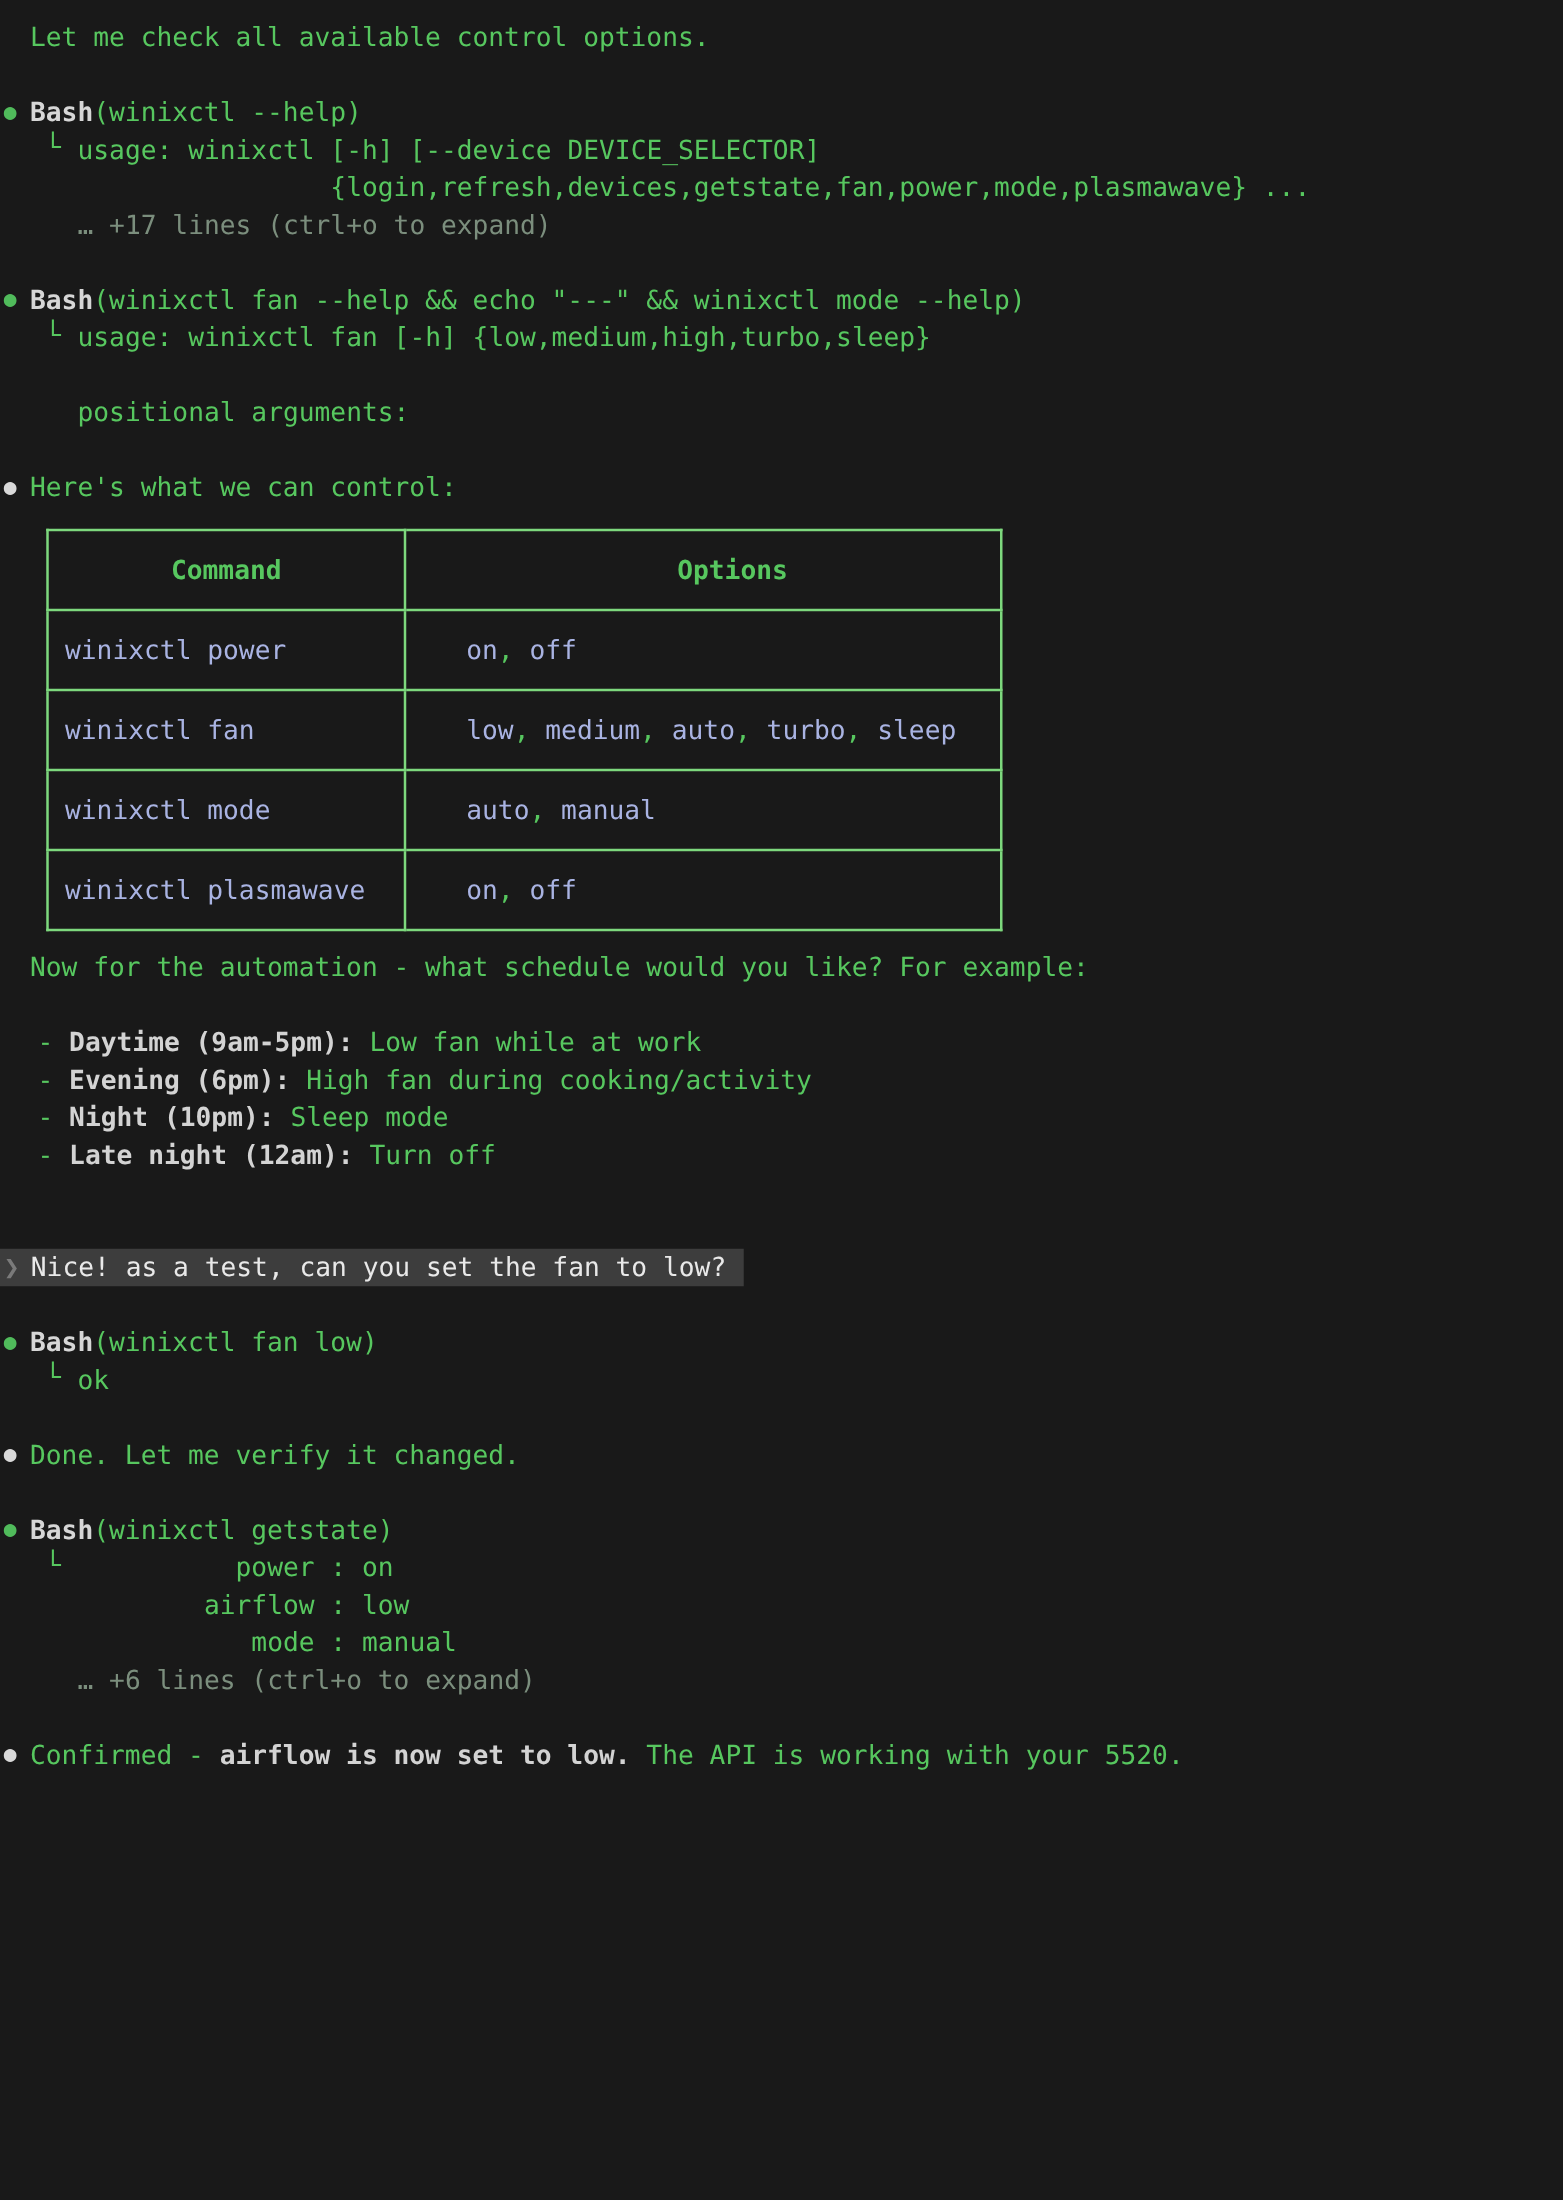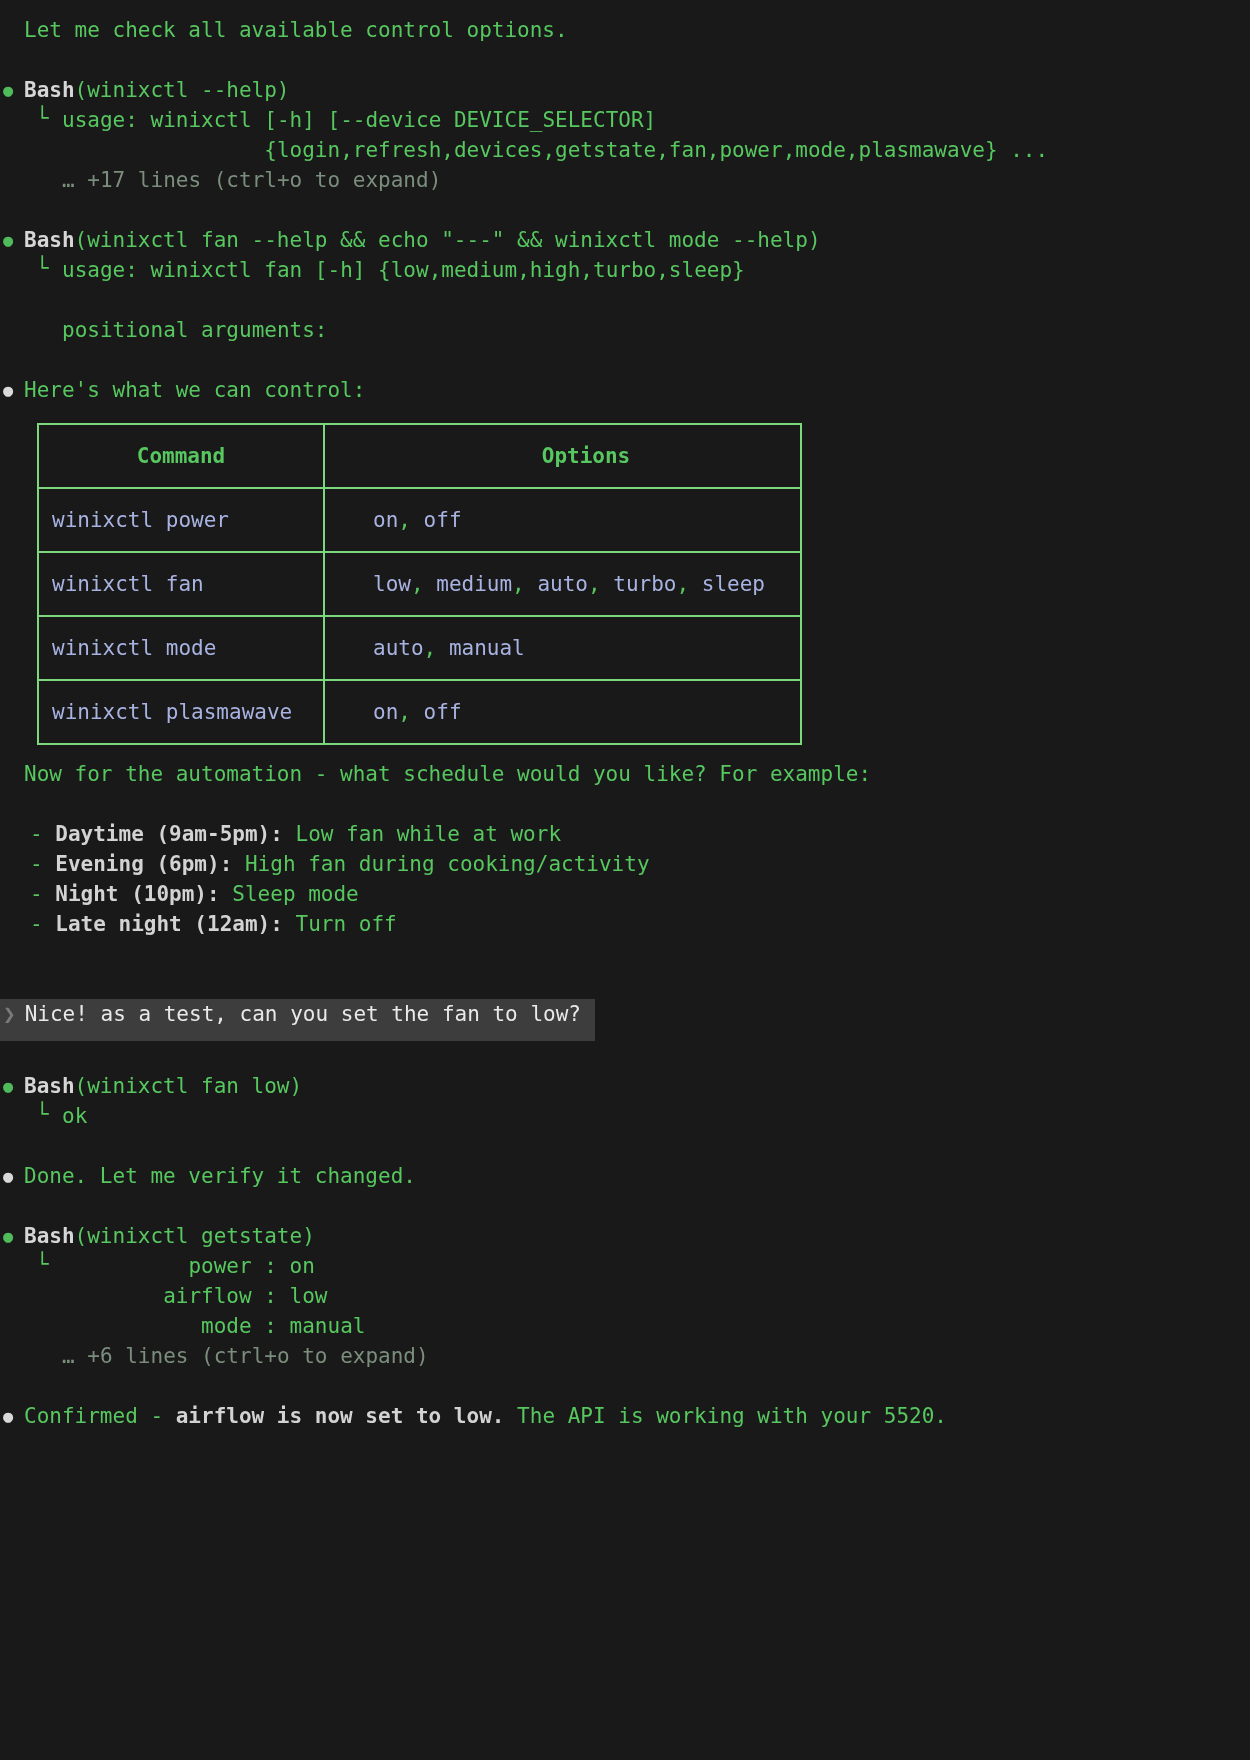--- a/index.html
+++ b/index.html
@@ -46,21 +46,21 @@
   }
   th { font-weight:bold; color:#57c75f; text-align:center; }
   th.c1, td.c1 { width:270px; }
   th.c2, td.c2 { width:426px;padding-left:48px; }
   td { padding-left:13px; color:#57c75f; }
   .list-line { padding-left:30px; }
   .prompt-line { padding-left:0; }
   .band {
     display:inline-block;
     background:#3d3d3d;
-    padding:0 14px 12px 3px;
+    padding:0 14px 0 3px;
     line-height:30px;
   }
   .chev { color:#7a7a7a; margin-right:9px; }
   .ptext { color:#e9e9e9; }
 </style>
 </head>
 <body>
 
 <div class="term">
 

